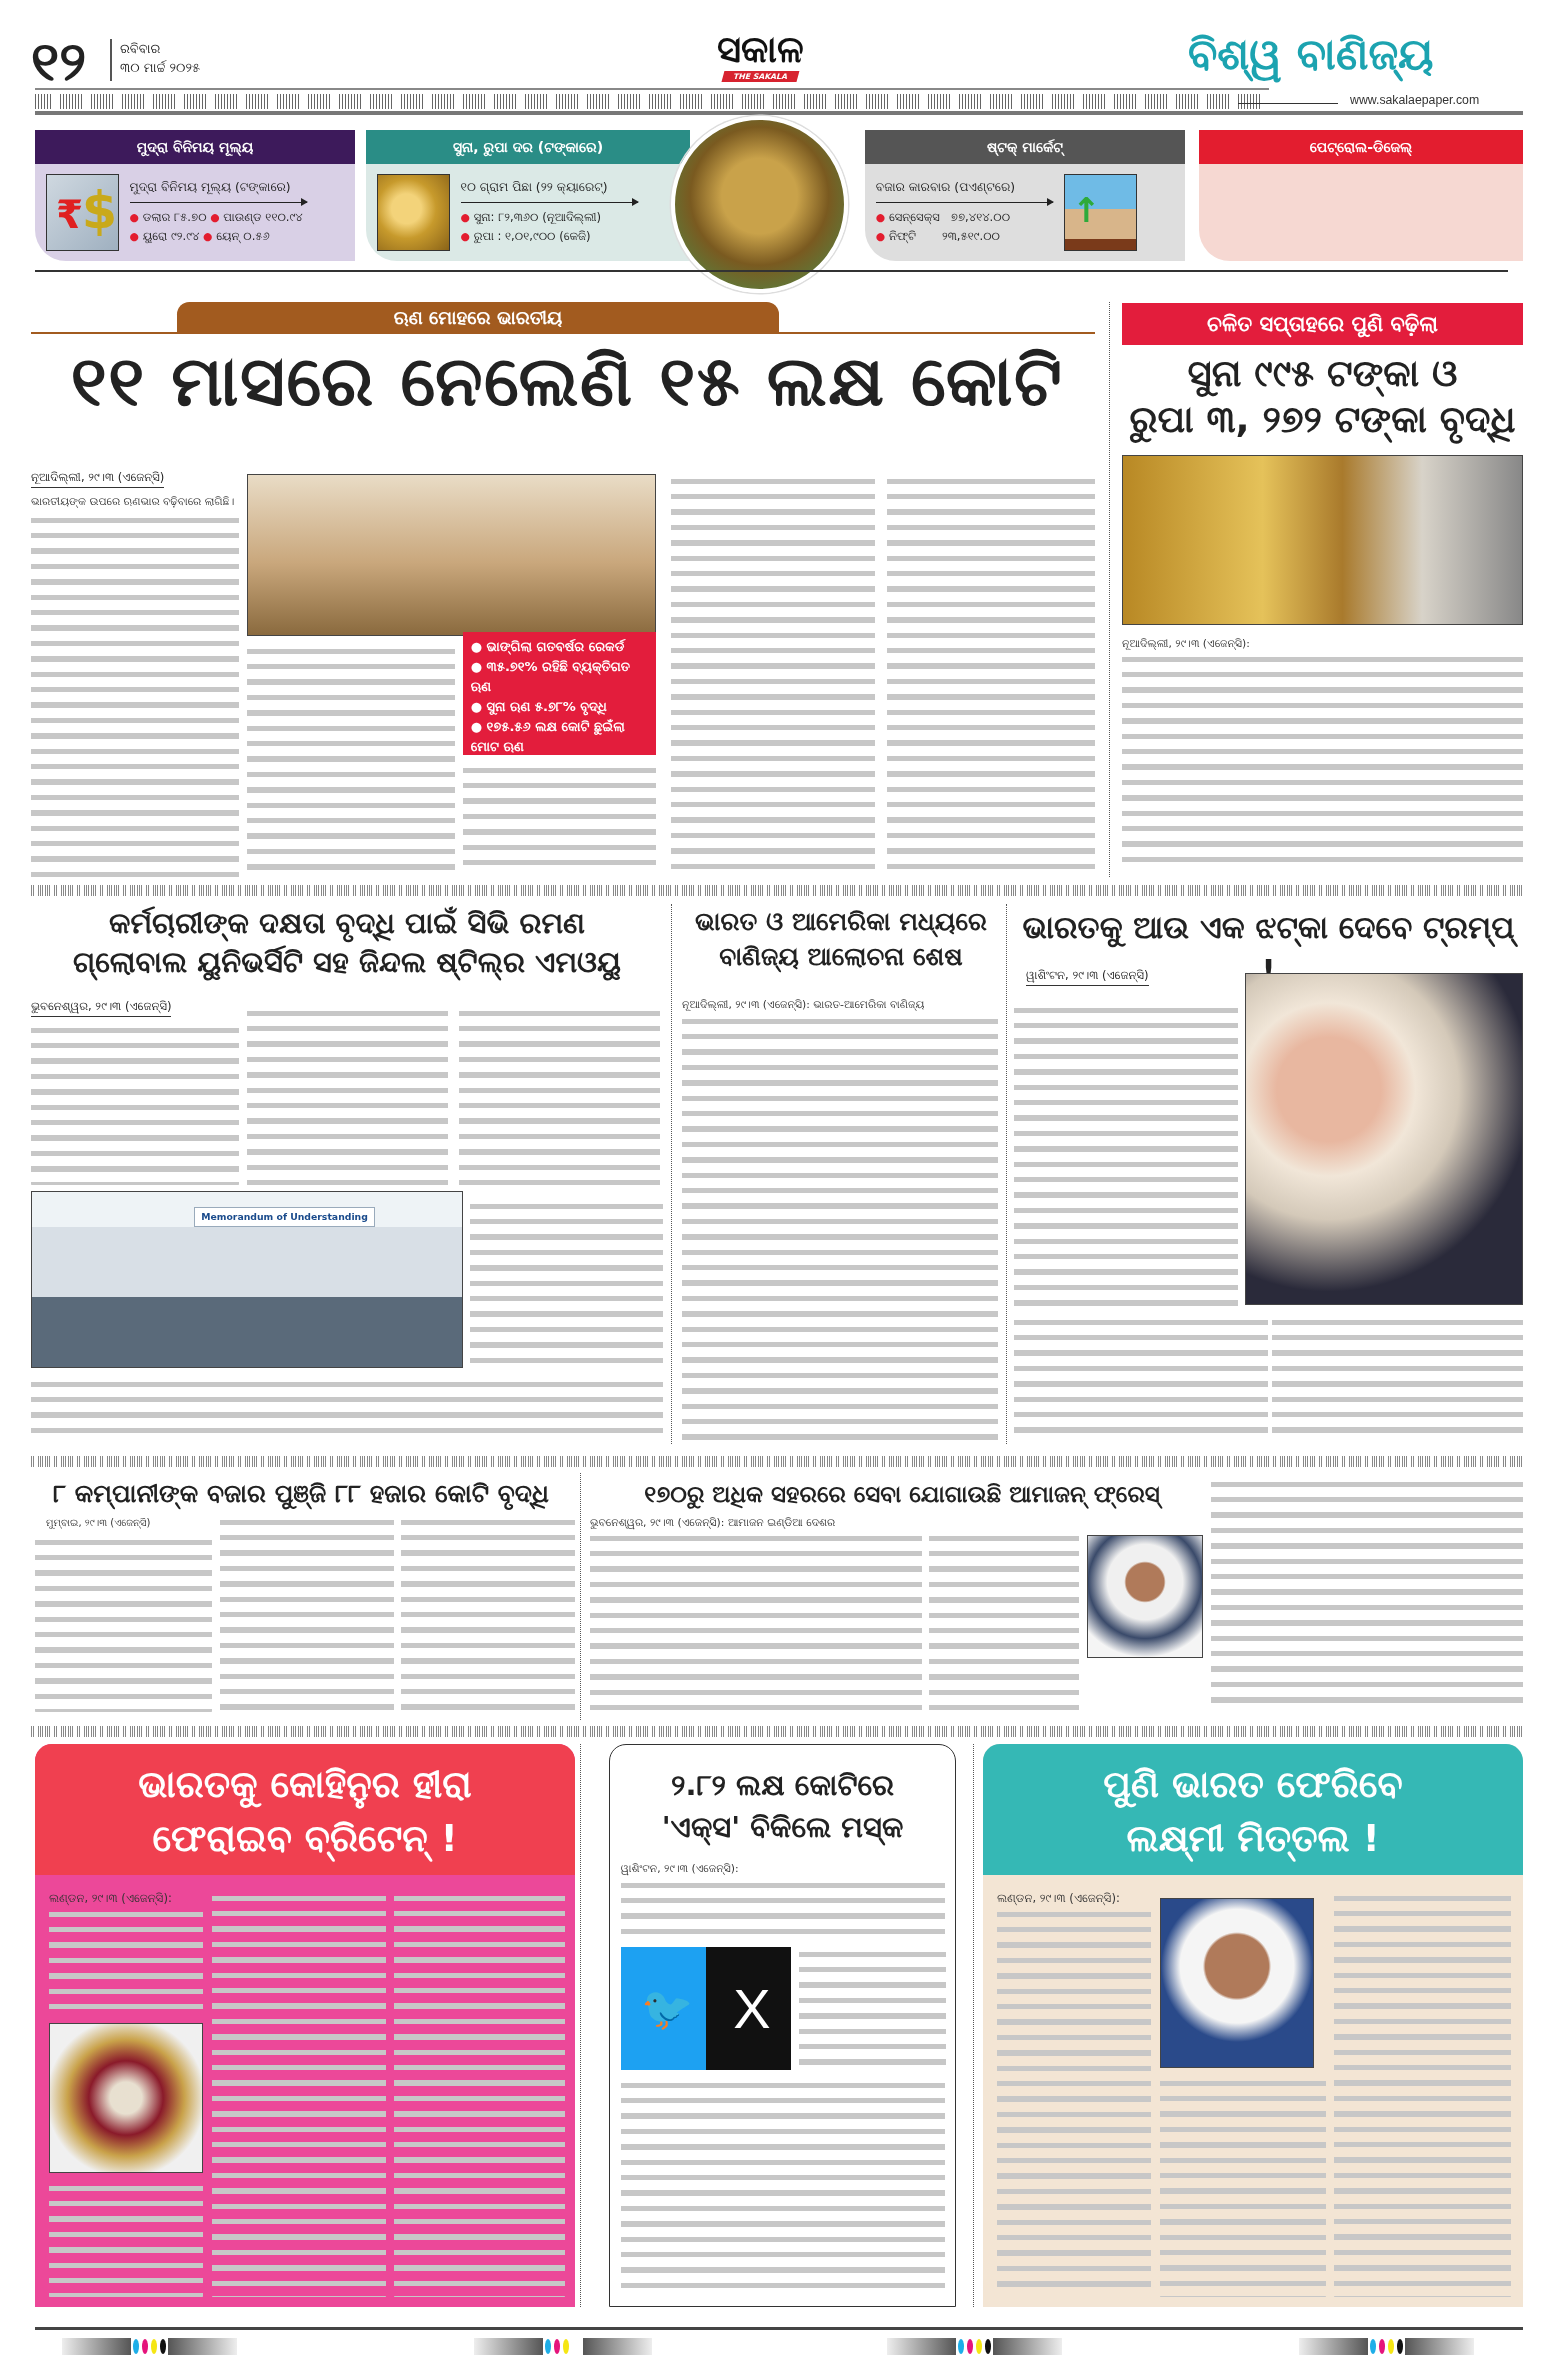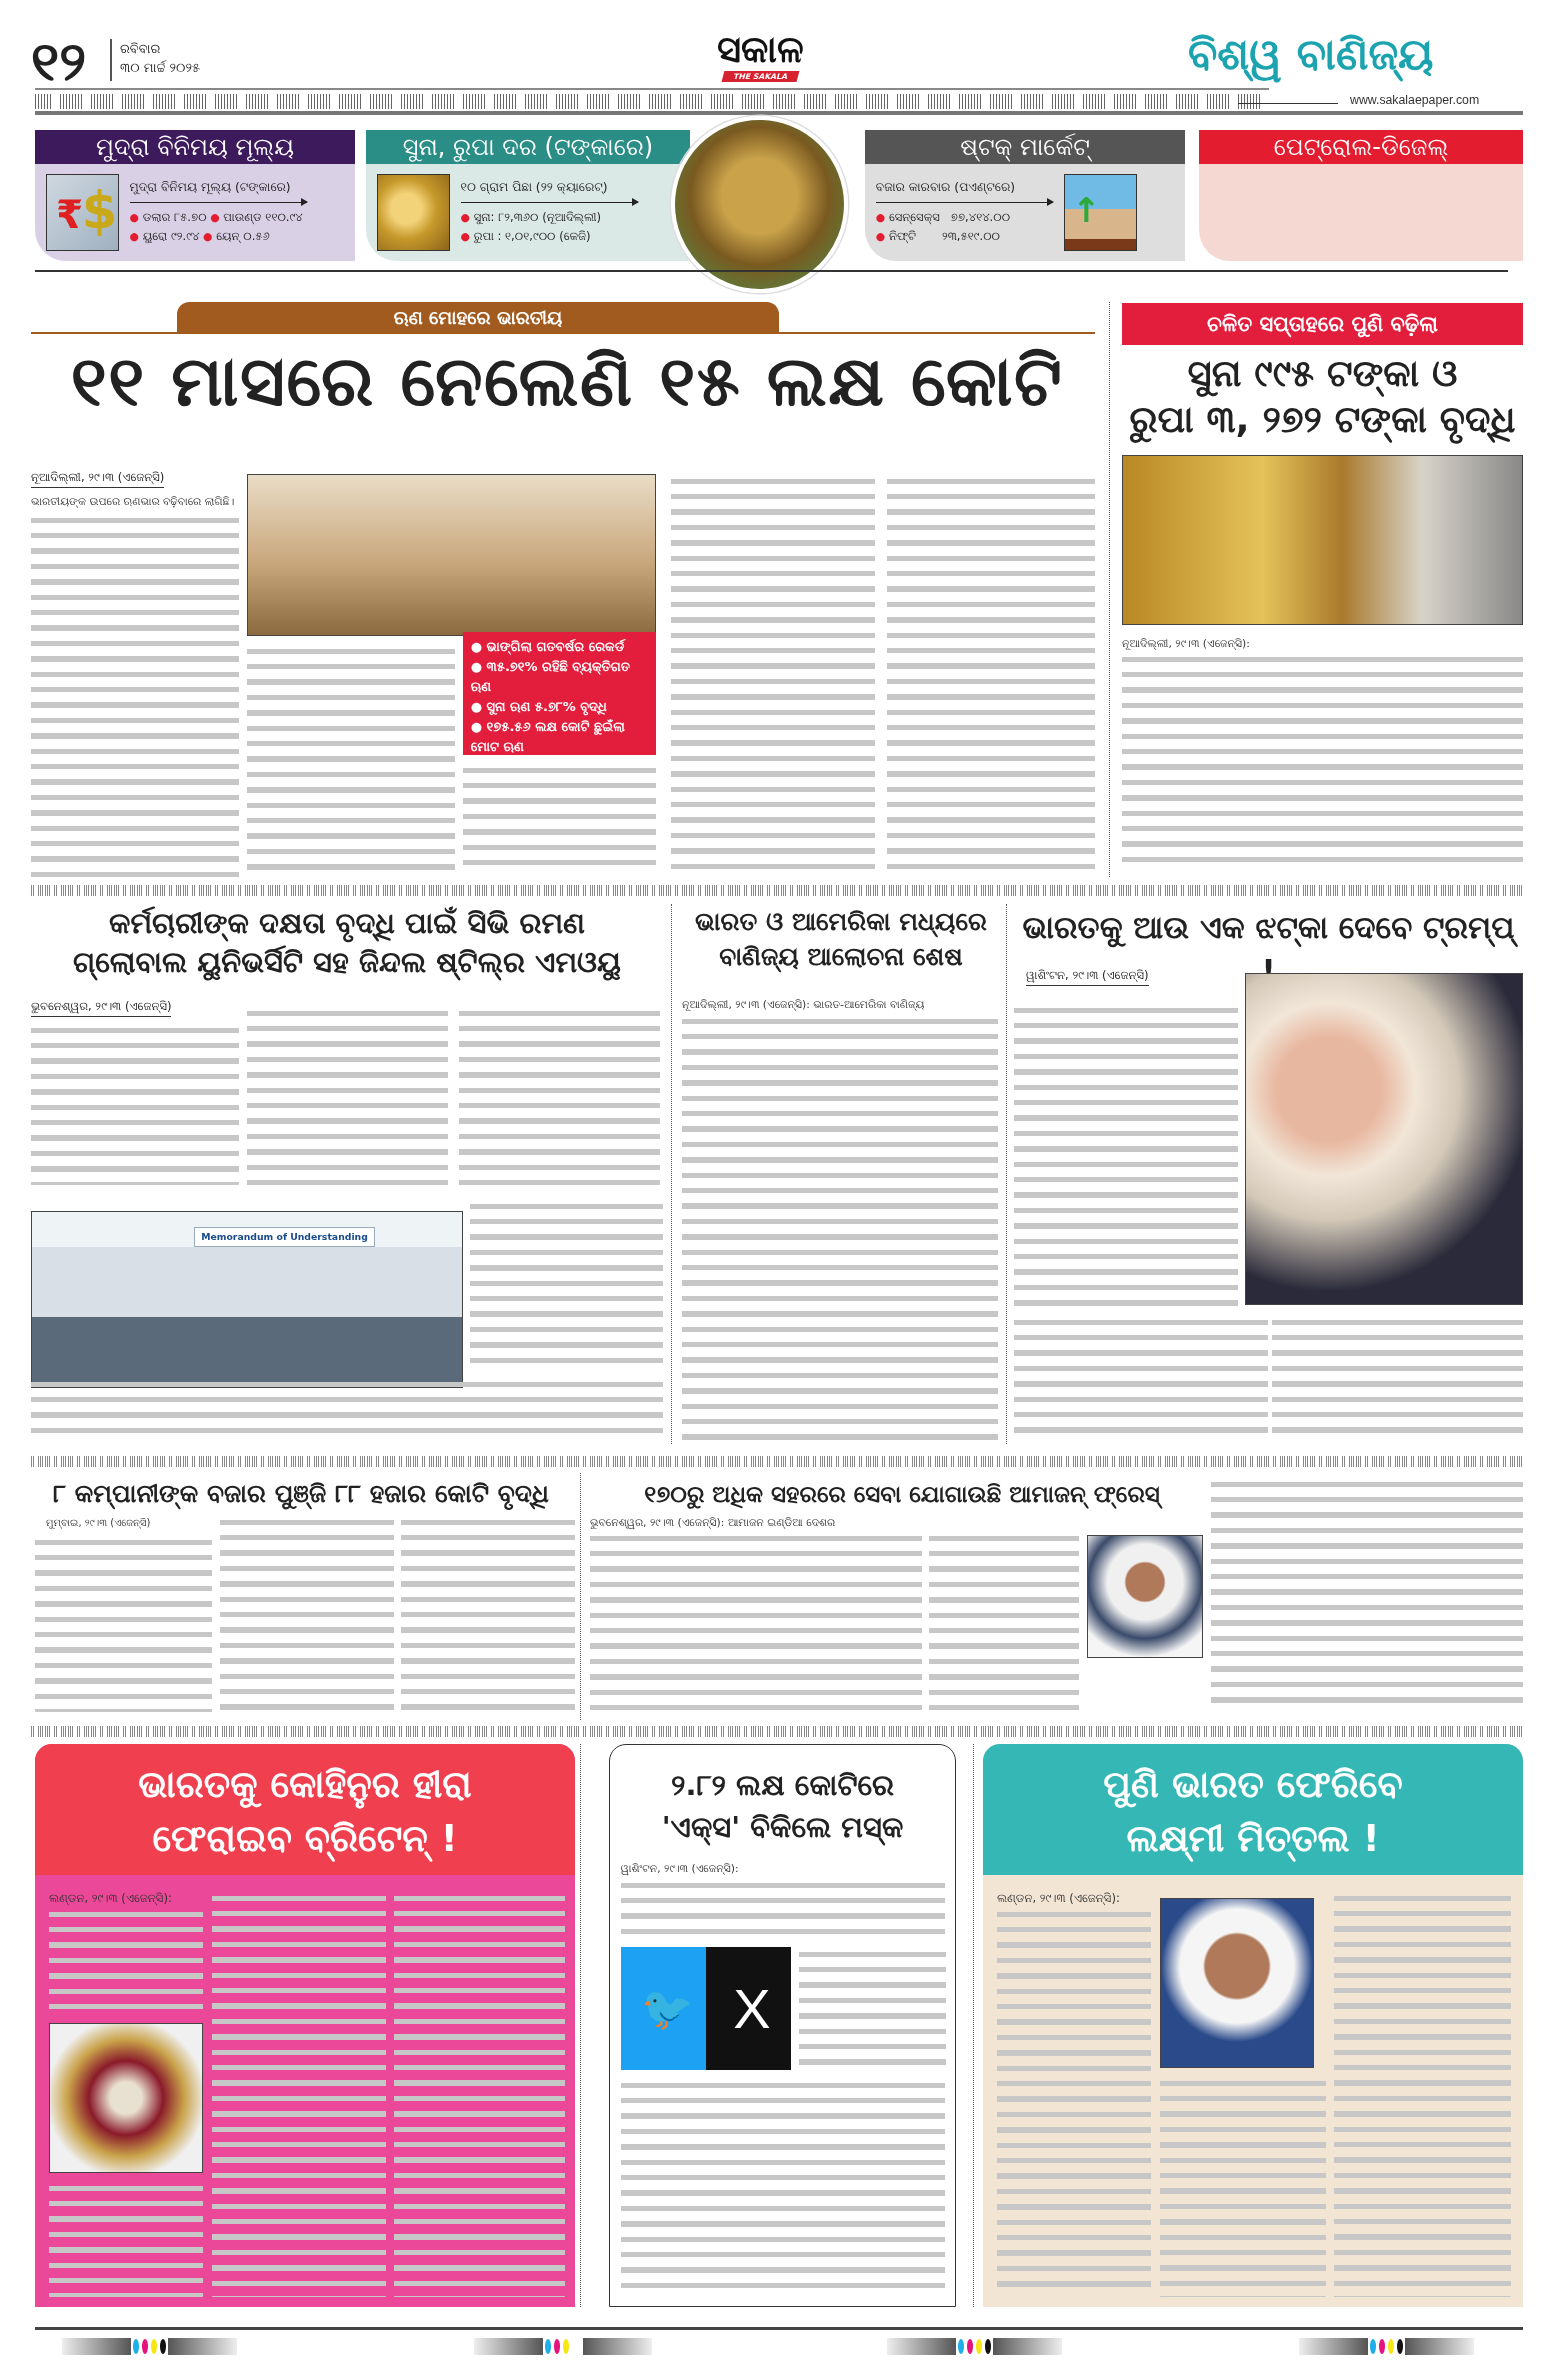--- a/index.html
+++ b/index.html
@@ -15,21 +15,21 @@
   .logo-sub { display: inline-block; background: #d7232f; color: #fff; font-size: 7.7px; padding: 0.8px 10.8px; font-weight: bold; transform: skewX(-15deg); }
   .section-title { left: 1188px; top: 29px; font-size: 43px; font-weight: bold; color: #1ca3b0; }
   .rule-top { left: 35px; top: 88px; width: 1234px; height: 2.3px; background: #888; }
   .barcode { left: 35px; top: 94px; width: 1234px; height: 15.4px; background: repeating-linear-gradient(90deg, #666 0 0.8px, #fff 0.8px 3.1px); }
   .rule-bot { left: 35px; top: 111px; width: 1488px; height: 3.9px; background: #777; }
   .url-line { left: 1238px; top: 103px; width: 100px; height: 0.8px; background: #333; }
   .url { left: 1350px; top: 93px; font-size: 12.3px; font-family: "Liberation Sans", sans-serif; color: #333; }
 
   
   .info-box { top: 130px; height: 131px; border-radius: 0 0 0 31px; }
-  .info-head { height: 34px; color: #fff; font-size: 24px; font-weight: normal; text-align: center; line-height: 34px; }
+  .info-head { height: 34px; color: #fff; font-size: 14px; font-weight: bold; text-align: center; line-height: 34px; }
   .info-body { display: flex; gap: 10.8px; padding: 9.3px 10.8px; height: 97px; border-top-left-radius: 31px; align-items: center; }
   .info-img { width: 73px; height: 77px; border: 0.8px solid #333; flex: none; }
   .info-text { font-size: 11.6px; line-height: 18.5px; }
   .info-sub { font-size: 12.3px; }
   .arrow-line { height: 1.5px; background: #222; width: 177px; margin: 4.6px 0; position: relative; }
   .arrow-line::after { content: ""; position: absolute; right: -1.5px; top: -3.9px; border-left: 7.7px solid #222; border-top: 4.6px solid transparent; border-bottom: 4.6px solid transparent; }
   .dot { color: #e31d2f; font-size: 10.8px; }
   .rule-info { left: 35px; top: 270px; width: 1473px; height: 1.5px; background: #333; }
 
   .bull { left: 671px; top: 116px; width: 177px; height: 177px; border-radius: 50%; background: radial-gradient(circle at 50% 45%, #c9a24a 0 30%, #7a5a20 55%, #5d7a3a 80%); border: 4.6px solid #fff; box-shadow: 0 0 0 1.5px #ddd; }
@@ -162,21 +162,21 @@
 <div class="abs story-head" style="left:31px;top:904px;width:632px;font-size:29px;line-height:39px;">
   <div>କର୍ମଚାରୀଙ୍କ ଦକ୍ଷତା ବୃଦ୍ଧି ପାଇଁ ସିଭି ରମଣ</div>
   <div>ଗ୍ଲୋବାଲ ୟୁନିଭର୍ସିଟି ସହ ଜିନ୍ଦଲ ଷ୍ଟିଲ୍‌ର ଏମଓୟୁ</div>
 </div>
 <div class="abs" style="left:31px;top:999px;width:208px;">
   <div class="dateline">ଭୁବନେଶ୍ୱର, ୨୯।୩ (ଏଜେନ୍ସି)</div>
   <div class="filler" style="height:162px;"></div>
 </div>
 <div class="abs filler" style="left:247px;top:1006px;width:201px;height:189px;"></div>
 <div class="abs filler" style="left:459px;top:1006px;width:201px;height:189px;"></div>
-<div class="abs photo" style="left:31px;top:1191px;width:432px;height:177px;background:linear-gradient(180deg,#eef3f6 0 20%,#d8dfe6 20% 60%,#5a6a7a 60% 100%);margin-top:20px;">
+<div class="abs photo" style="left:31px;top:1191px;width:432px;height:177px;background:linear-gradient(180deg,#eef3f6 0 20%,#d8dfe6 20% 60%,#5a6a7a 60% 100%);">
   <div style="position:absolute;left:162px;top:15.4px;background:#fff;color:#1a4b8c;font-size:9.3px;font-weight:bold;padding:3.1px 6.2px;border:0.8px solid #9ab;">Memorandum of Understanding</div>
 </div>
 <div class="abs filler" style="left:470px;top:1199px;width:193px;height:170px;"></div>
 <div class="abs filler" style="left:31px;top:1377px;width:632px;height:66px;"></div>
 
 <div class="abs vdots" style="left:671px;top:904px;height:540px;"></div>
 
 <div class="abs story-head" style="left:679px;top:904px;width:324px;font-size:25px;line-height:35px;">
   <div>ଭାରତ ଓ ଆମେରିକା ମଧ୍ୟରେ</div>
   <div>ବାଣିଜ୍ୟ ଆଲୋଚନା ଶେଷ</div>

